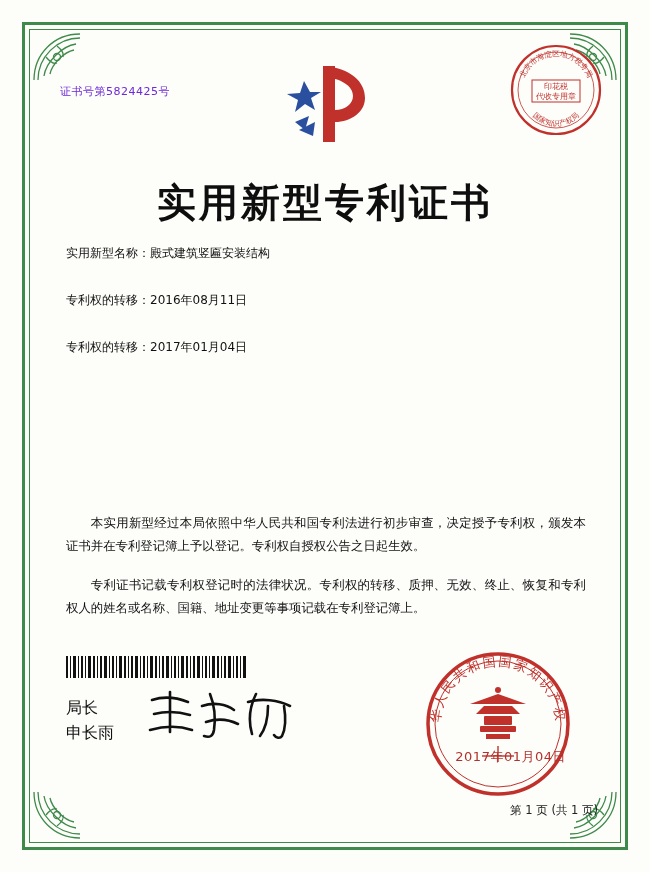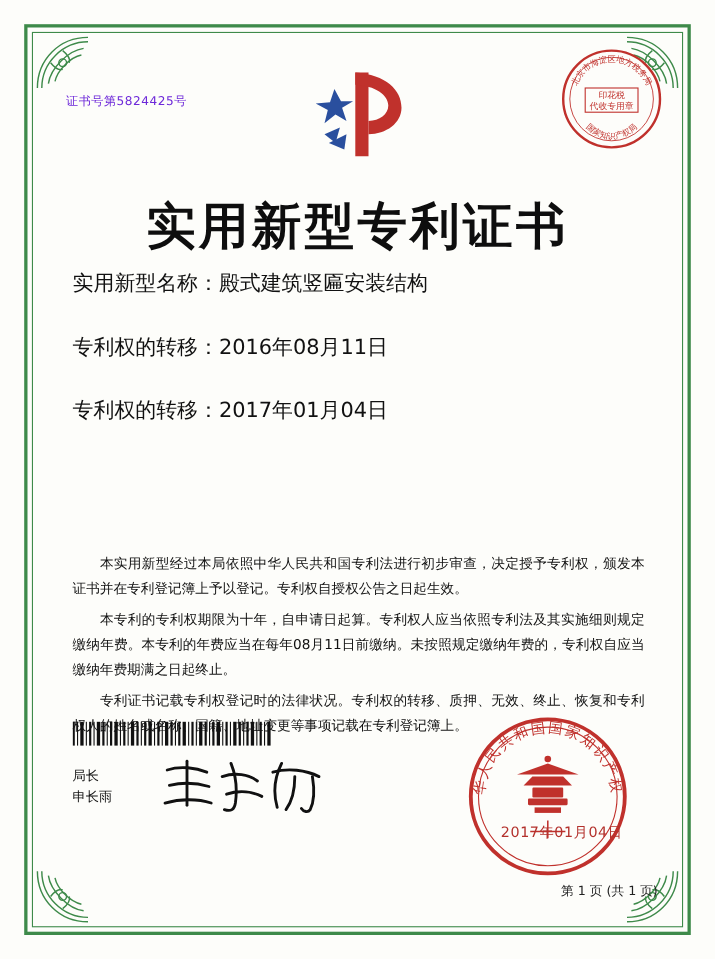--- a/index.html
+++ b/index.html
@@ -91,34 +91,34 @@
   }
   .top-seal svg { display: block; }
 
   .title {
     position: absolute;
     left: 0;
     right: 0;
     top: 128px;
     text-align: center;
     font-family: "DejaVu Serif", "Liberation Serif", serif;
-    font-size: 45px;
+    font-size: 39px;
     font-weight: bold;
     letter-spacing: 3px;
     color: #0e0e0e;
   }
 
   .fields {
     position: absolute;
     left: 14px;
     right: 10px;
     top: 196px;
   }
   .field {
-    font-size: 19px;
+    font-size: 12px;
     line-height: 1.5;
     color: #111;
     margin-bottom: 29px;
     white-space: nowrap;
   }
   .field .label {
     display: inline-block;
   }
   .field .value {
     display: inline-block;
@@ -128,38 +128,38 @@
     position: absolute;
     left: 14px;
     right: 12px;
     top: 448px;
     font-size: 12.4px;
     line-height: 1.85;
     color: #111;
     text-align: justify;
   }
   .body-text p {
-    margin: 5px 0 2px 0;
+    margin: 16px 0 2px 0;
     text-indent: 2em;
   }
 
   .barcode {
     position: absolute;
     left: 14px;
     top: 608px;
     width: 182px;
     height: 22px;
   }
   .barcode svg { display: block; }
 
   .signature-block {
     position: absolute;
     left: 14px;
     top: 648px;
-    font-size: 12px;
+    font-size: 16px;
     line-height: 1.55;
     color: #111;
   }
   .handwriting {
     position: absolute;
     left: 92px;
     top: 638px;
     width: 160px;
     height: 58px;
     color: #111;
@@ -298,21 +298,20 @@
       <div class="field">
         <span class="label">专利权的转移：</span><span class="value">2016年08月11日</span>
       </div>
       <div class="field">
         <span class="label">专利权的转移：</span><span class="value">2017年01月04日</span>
       </div>
     </div>
 
     <div class="body-text">
       <p>本实用新型经过本局依照中华人民共和国专利法进行初步审查，决定授予专利权，颁发本证书并在专利登记簿上予以登记。专利权自授权公告之日起生效。</p>
-      <p>本专利的专利权期限为十年，自申请日起算。专利权人应当依照专利法及其实施细则规定缴纳年费。本专利的年费应当在每年08月11日前缴纳。未按照规定缴纳年费的，专利权自应当缴纳年费期满之日起终止。</p>
       <p>专利证书记载专利权登记时的法律状况。专利权的转移、质押、无效、终止、恢复和专利权人的姓名或名称、国籍、地址变更等事项记载在专利登记簿上。</p>
     </div>
 
     <div class="barcode">
       <svg viewBox="0 0 182 22" xmlns="http://www.w3.org/2000/svg">
         <g fill="#111">
           <rect x="0" y="0" width="2" height="22"></rect>
             <rect x="4" y="0" width="1" height="22"></rect>
           <rect x="7" y="0" width="3" height="22"></rect>
             <rect x="12" y="0" width="1" height="22"></rect>

